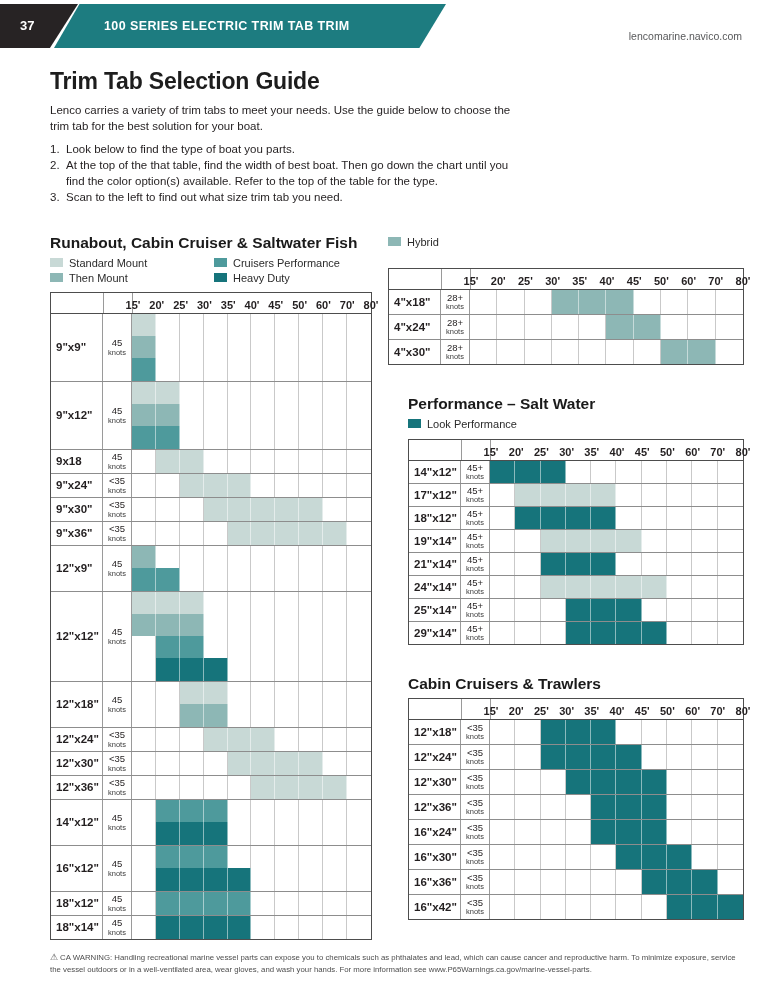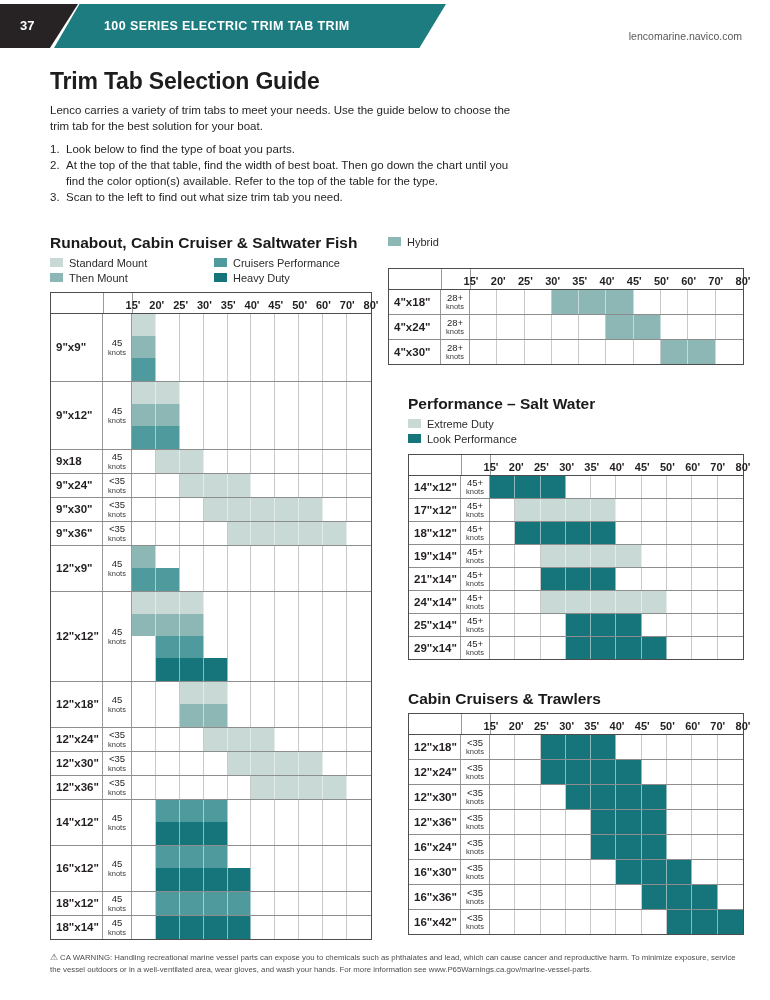--- a/index.html
+++ b/index.html
@@ -697,24 +697,20 @@
                   </div>
                 </div>
               </div>
             </div>
         </div>
 
         <div class="rsec">
           <h2>Performance – Salt Water</h2>
           <div class="legend mb-md">
               <div class="leg-item">
-                <span class="leg-sw" style="background: rgb(200, 217, 214);"></span>
-                <span>Extreme Duty</span>
-              </div>
-              <div class="leg-item">
                 <span class="leg-sw" style="background: rgb(22, 116, 123);"></span>
                 <span>Look Performance</span>
               </div>
             </div>
           <div class="tbl">
               <div class="t-head">
                 <div class="lab-sp"></div>
                 <div class="kn-sp"></div>
                 <div class="ticks">
                   <span style="left: 0%;">15'</span>

